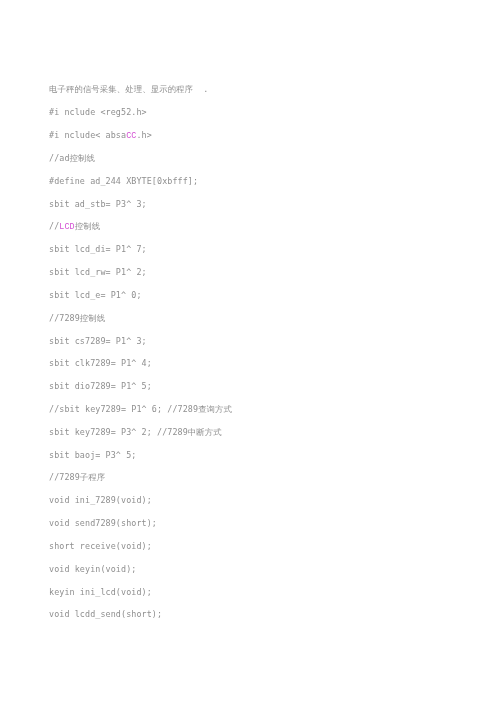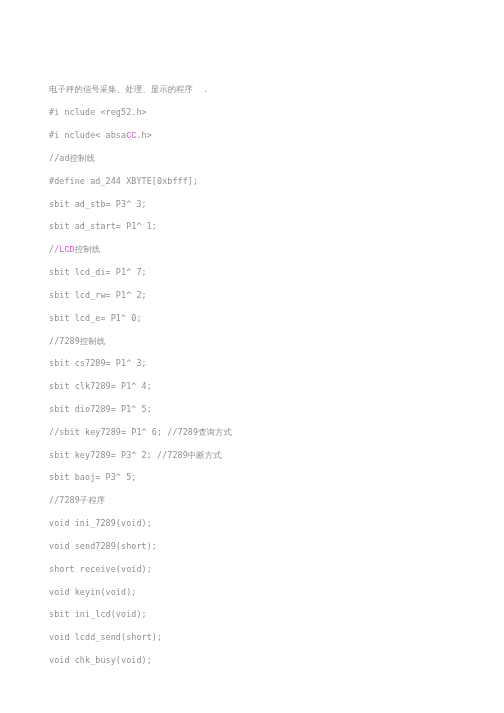--- a/index.html
+++ b/index.html
@@ -52,40 +52,38 @@
 </head>
 <body>
 
 <div class="page">
   <pre class="code-block" id="code-block"><span class="line"><span class="cjk">电子秤的信号采集、处理、显示的程序</span>  .</span>
 <span class="line">#i nclude &lt;reg52.h&gt;</span>
 <span class="line">#i nclude&lt; absa<span class="hl">CC</span>.h&gt;</span>
 <span class="line">//ad<span class="cjk">控制线</span></span>
 <span class="line">#define ad_244 XBYTE[0xbfff];</span>
 <span class="line">sbit ad_stb= P3^ 3;</span>
-<span class="line">sbit ad_start= P1^ 1;</span>
 <span class="line">//<span class="hl">LCD</span><span class="cjk">控制线</span></span>
 <span class="line">sbit lcd_di= P1^ 7;</span>
 <span class="line">sbit lcd_rw= P1^ 2;</span>
 <span class="line">sbit lcd_e= P1^ 0;</span>
 <span class="line">//7289<span class="cjk">控制线</span></span>
 <span class="line">sbit cs7289= P1^ 3;</span>
 <span class="line">sbit clk7289= P1^ 4;</span>
 <span class="line">sbit dio7289= P1^ 5;</span>
 <span class="line">//sbit key7289= P1^ 6; //7289<span class="cjk">查询方式</span></span>
 <span class="line">sbit key7289= P3^ 2; //7289<span class="cjk">中断方式</span></span>
 <span class="line">sbit baoj= P3^ 5;</span>
 <span class="line">//7289<span class="cjk">子程序</span></span>
 <span class="line">void ini_7289(void);</span>
 <span class="line">void send7289(short);</span>
 <span class="line">short receive(void);</span>
 <span class="line">void keyin(void);</span>
-<span class="line">sbit ini_lcd(void);</span>
+<span class="line">keyin ini_lcd(void);</span>
 <span class="line">void lcdd_send(short);</span>
-<span class="line">void chk_busy(void);</span>
 
 
 
 
 
 
 
 
 
 

